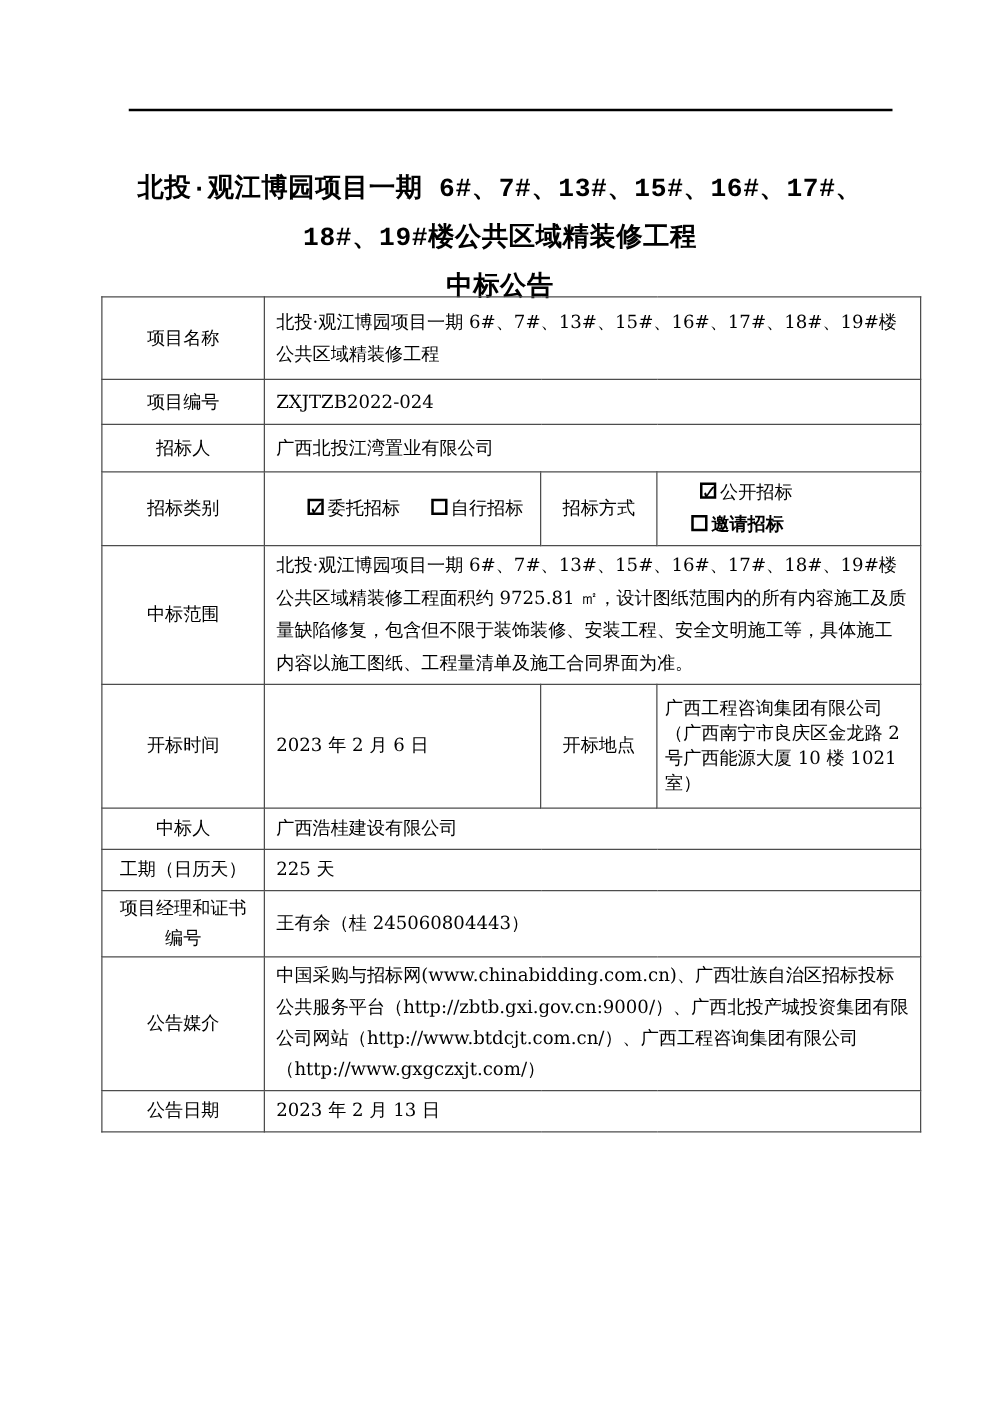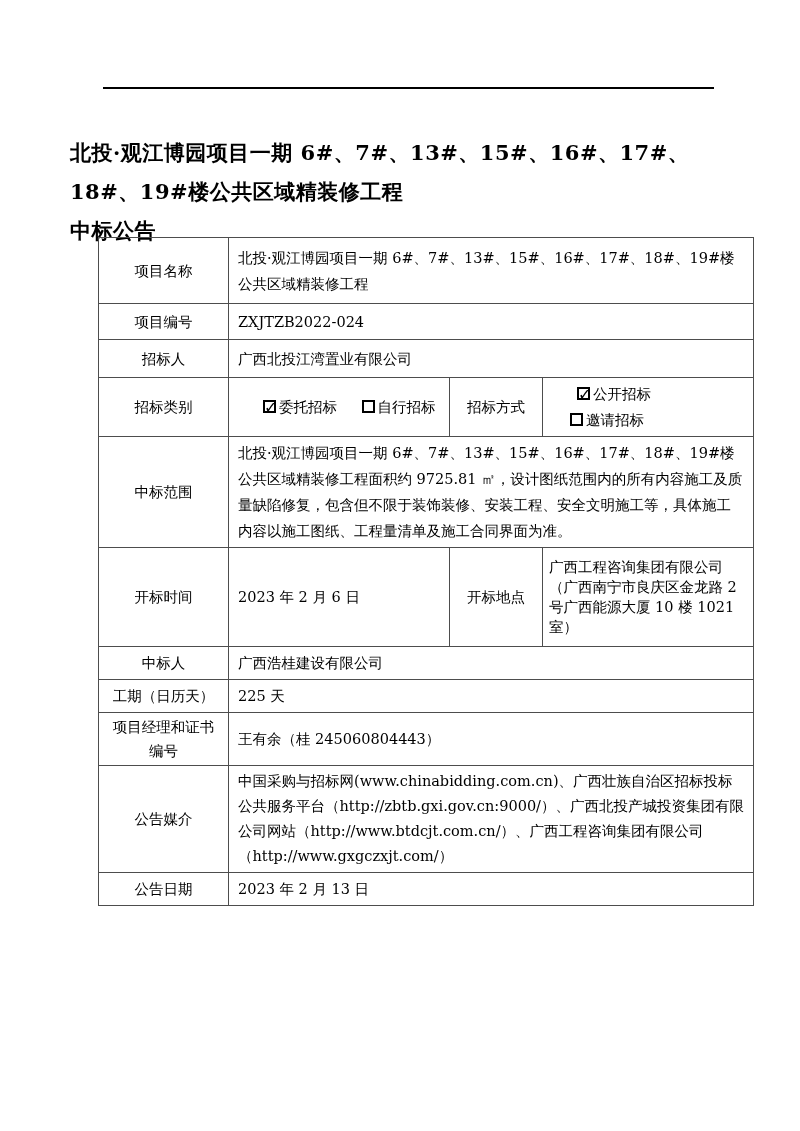--- a/index.html
+++ b/index.html
@@ -10,26 +10,28 @@
     width:800px; height:1131px;
     background:#ffffff;
     overflow:hidden;
   }
   .header-rule {
     position:absolute; left:103px; top:87px;
     width:611px; height:2px; background:#000;
   }
   .title-block {
     position:absolute; left:70px; right:70px; top:133px;
+    text-align:center;
     font-size:21px; font-weight:bold;
     line-height:39px;
     letter-spacing:0.5px;
+    font-family:Liberation Mono, monospace;
   }
   .doc-table {
-    position:absolute; left:98px; top:237px;
+    position:absolute; left:81px; top:237px;
     width:655px;
     border-collapse:collapse;
     table-layout:fixed;
   }
   .doc-table td {
     border:1px solid #4d4d4d;
     font-size:14.5px;
     line-height:26px;
     vertical-align:middle;
     overflow:hidden;
@@ -54,21 +56,21 @@
   .cb.checked::after {
     content:"✓";
     position:absolute;
     left:-1px; top:-7px;
     font-size:16px;
     font-weight:bold;
     font-family:"DejaVu Sans","Liberation Sans",sans-serif;
   }
   .opt { white-space:nowrap;margin-left:25px; }
   .opt + .opt { margin-left:20px; }
-  .opt-tight + .opt-tight { margin-left:18px; }
+  .opt-tight + .opt-tight { margin-left:18px;font-weight:bold; }
 </style>
 </head>
 <body>
 
 <div class="page">
 
   <div class="header-rule"></div>
 
   <div class="title-block">
     <div>北投·观江博园项目一期 6#、7#、13#、15#、16#、17#、</div>

